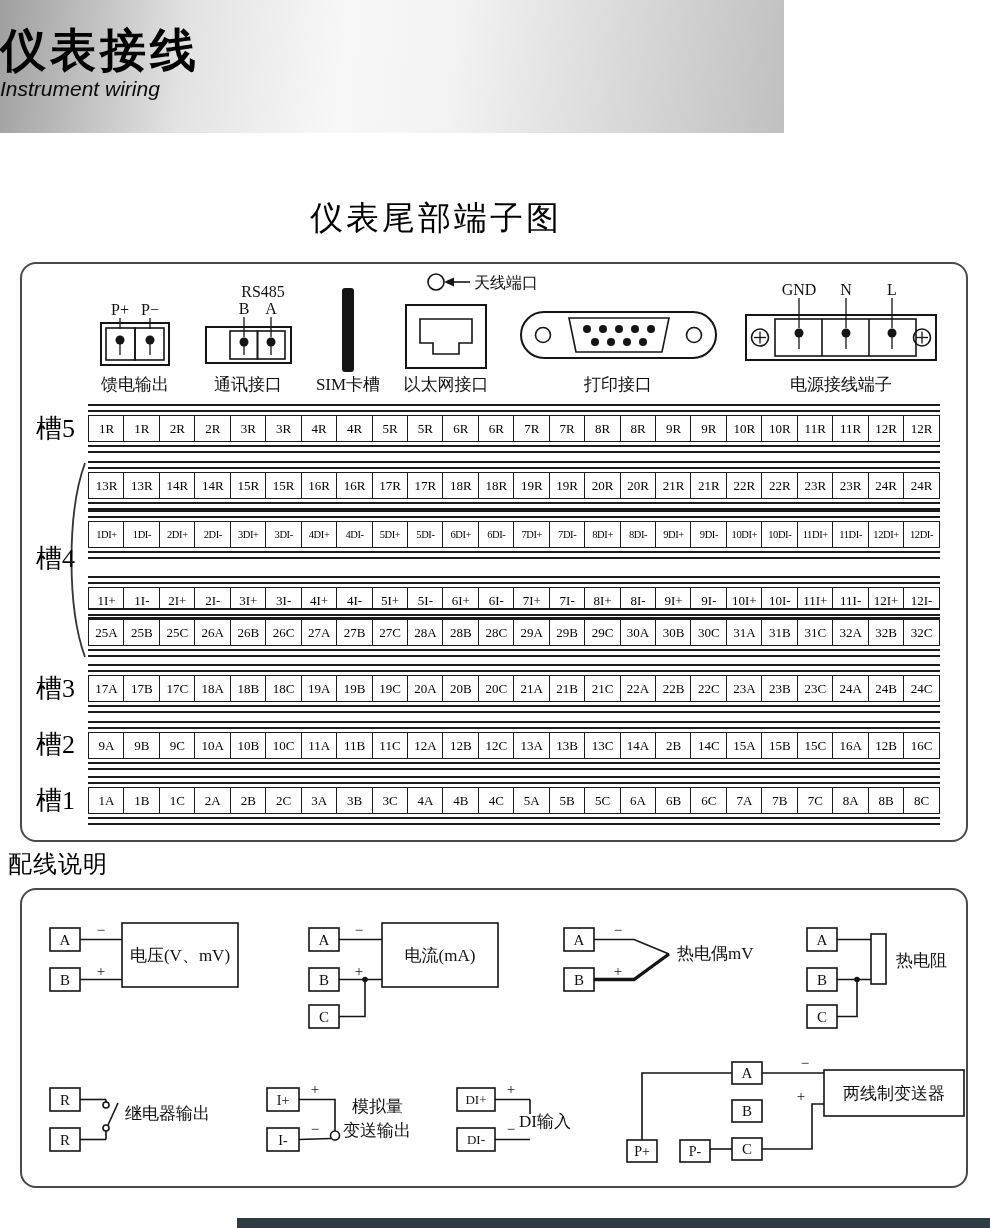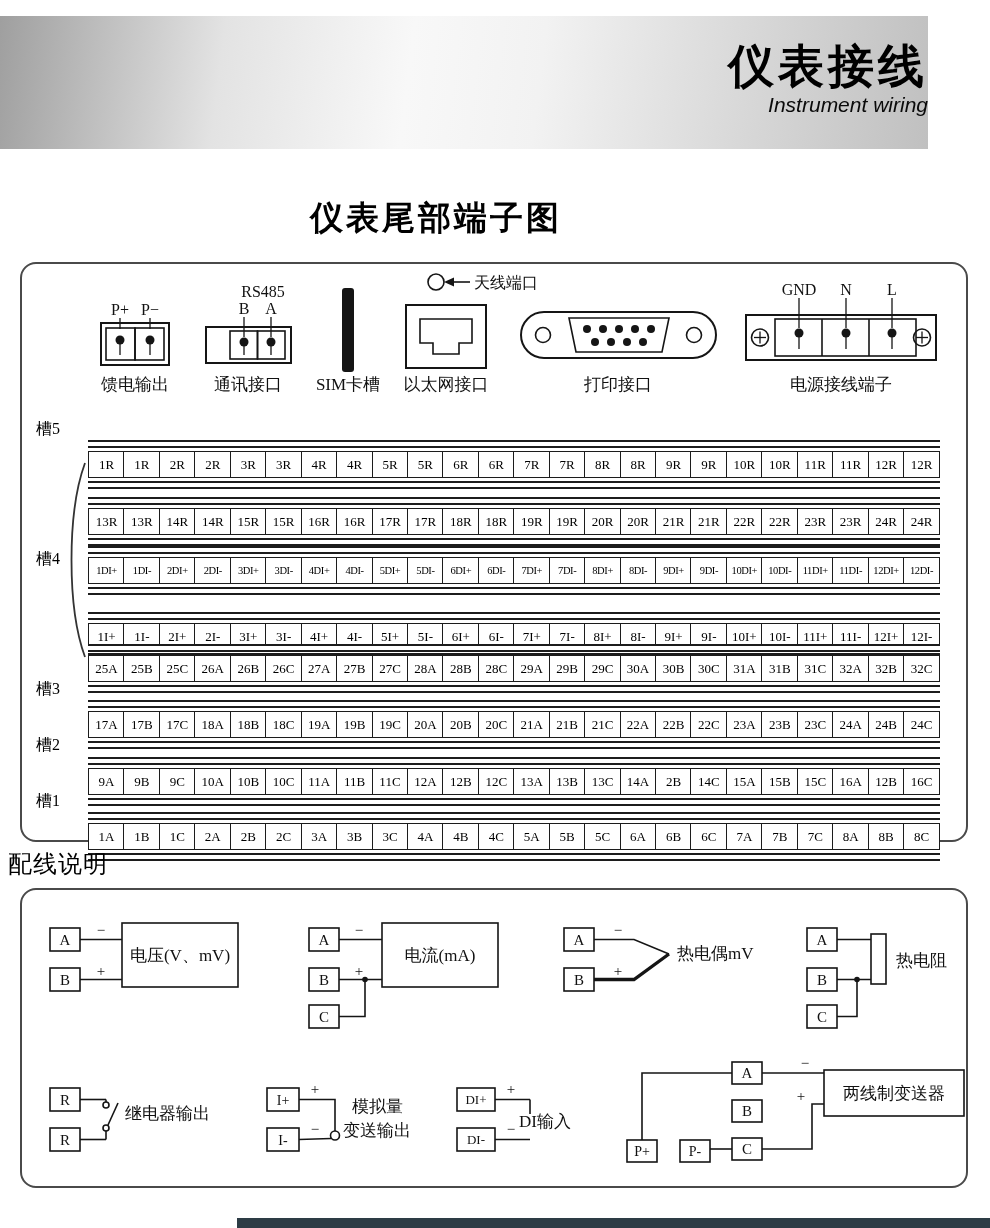--- a/index.html
+++ b/index.html
@@ -7,46 +7,45 @@
   html,body { background:#fff; }
   body {
     width:990px; height:1228px; position:relative;
     font-family:"Liberation Serif","DejaVu Serif",serif;
     color:#000;
   }
   .page { position:absolute; left:0; top:0; width:990px; height:1228px; background:#fff; overflow:hidden; }
 
   
   .banner {
-    position:absolute; left:0; top:0; width:928px; height:133px;
+    position:absolute; left:0; top:0; width:784px; height:133px;
     background:linear-gradient(97deg,#9f9f9f 0%,#e3e3e3 24%,#f8f8f8 44%,#f2f2f2 58%,#c0c0c0 100%);
-    text-align:right;
+    text-align:left;
     font-family:"Liberation Sans","DejaVu Sans",sans-serif;
-    margin-top:16px;
   }
   .banner-title { padding-top:24px; font-size:46px; font-weight:bold; letter-spacing:4px; line-height:1.15; color:#000; }
   .banner-subtitle { font-size:21px; margin-top:0px; color:#0a0a0a;font-style:italic; }
 
   .diagram-title {
     position:absolute; left:0; top:196px; width:872px; text-align:center;
     font-family:"Liberation Sans","DejaVu Sans",sans-serif;
-    font-size:33px; font-weight:700; letter-spacing:3px;
+    font-size:33px; font-weight:400; letter-spacing:3px;
   }
 
   
   .terminal-box {
     position:absolute; left:20px; top:262px; width:948px; height:580px;
     border:2px solid #4a4a4a; border-radius:16px; background:#fff;
   }
   .connectors-svg { position:absolute; left:1px; top:1px; }
   .brace-svg { position:absolute; left:40px; top:196px; }
 
-  .slot-label { position:absolute; left:14px; font-size:16px; line-height:21px; white-space:nowrap; }
-
-  .strip { position:absolute; left:66px; width:852px; height:49px;margin-top:36px; }
+  .slot-label { position:absolute; left:14px; font-size:26px; line-height:21px; white-space:nowrap; }
+
+  .strip { position:absolute; left:66px; width:852px; height:49px; }
   .rail { position:absolute; left:0; width:100%; height:8px; border-top:2px solid #1c1c1c; border-bottom:2px solid #1c1c1c; background:#fff; }
   .rail.top { top:0; } .rail.bottom { bottom:0; }
   .cells { position:absolute; left:0; top:11px; width:100%; height:27px; display:flex; }
   .tcell {
     flex:1 1 0; border:1.5px solid #1c1c1c; margin-left:-1.5px; background:#fff;
     display:flex; align-items:center; justify-content:center;
     font-size:13px; white-space:nowrap;
   }
   .tcell:first-child { margin-left:0; }
   .strip.compact .tcell { font-size:10.5px; letter-spacing:-0.4px;text-align:right; }

